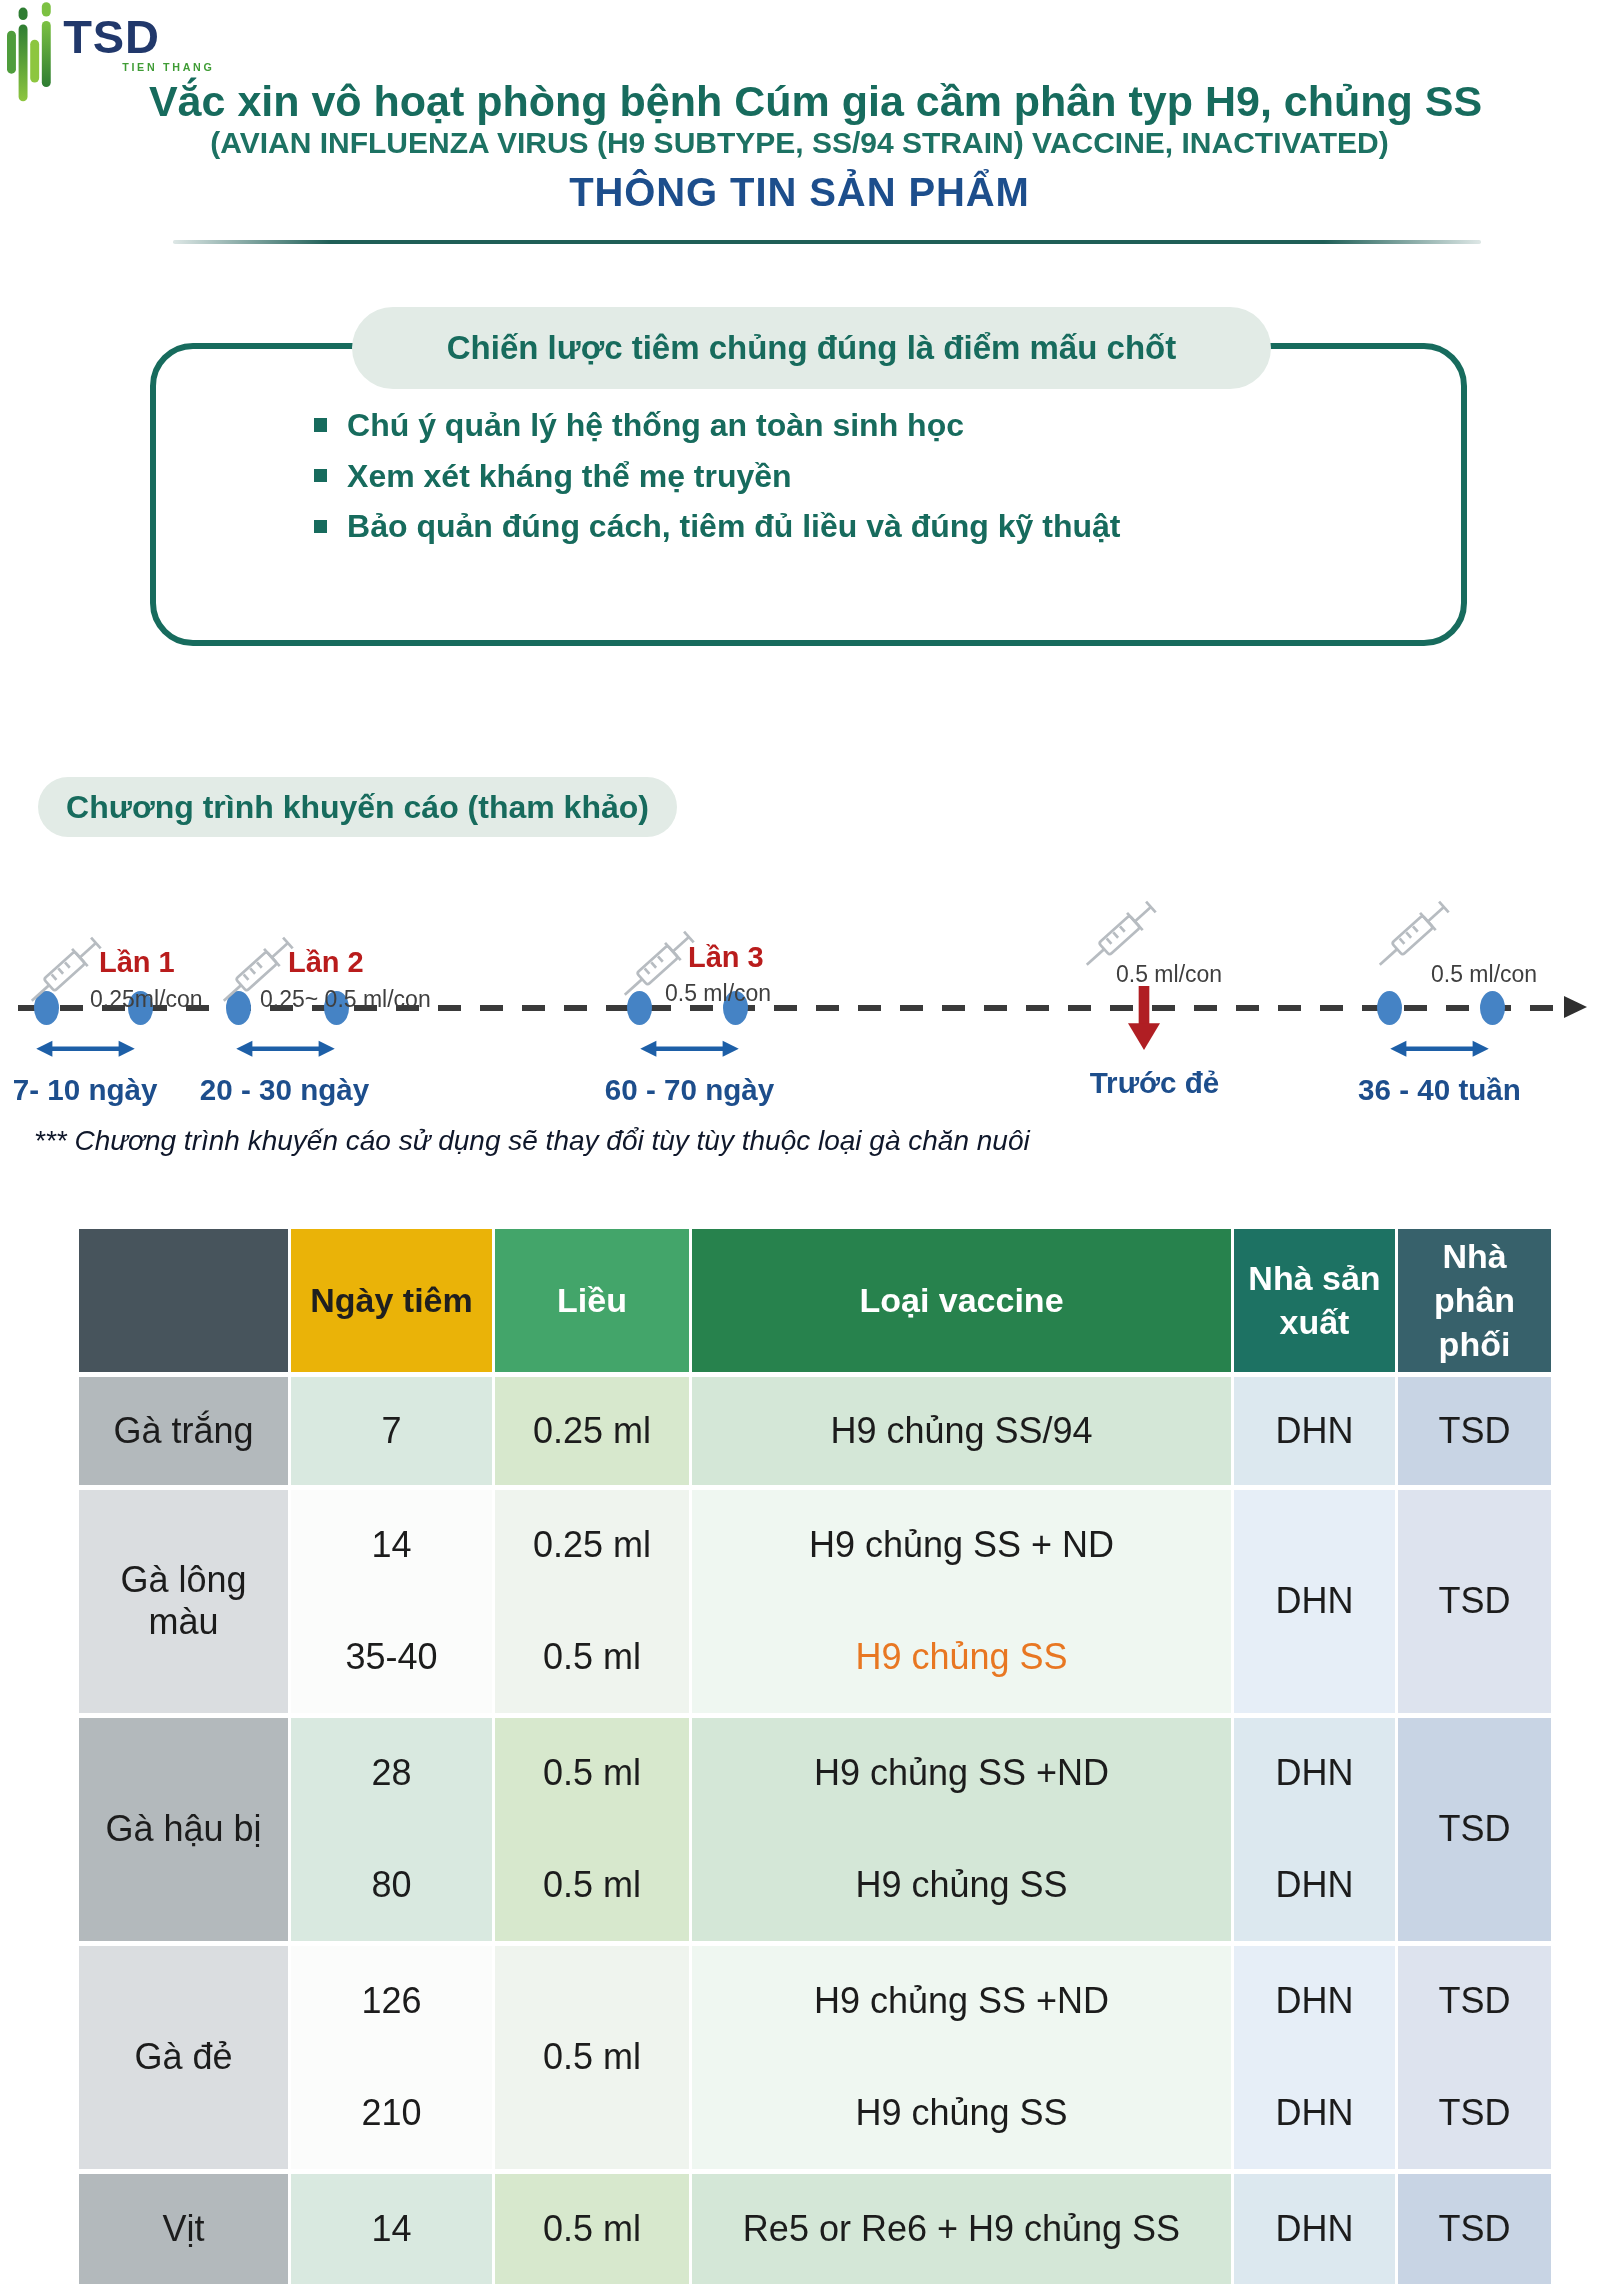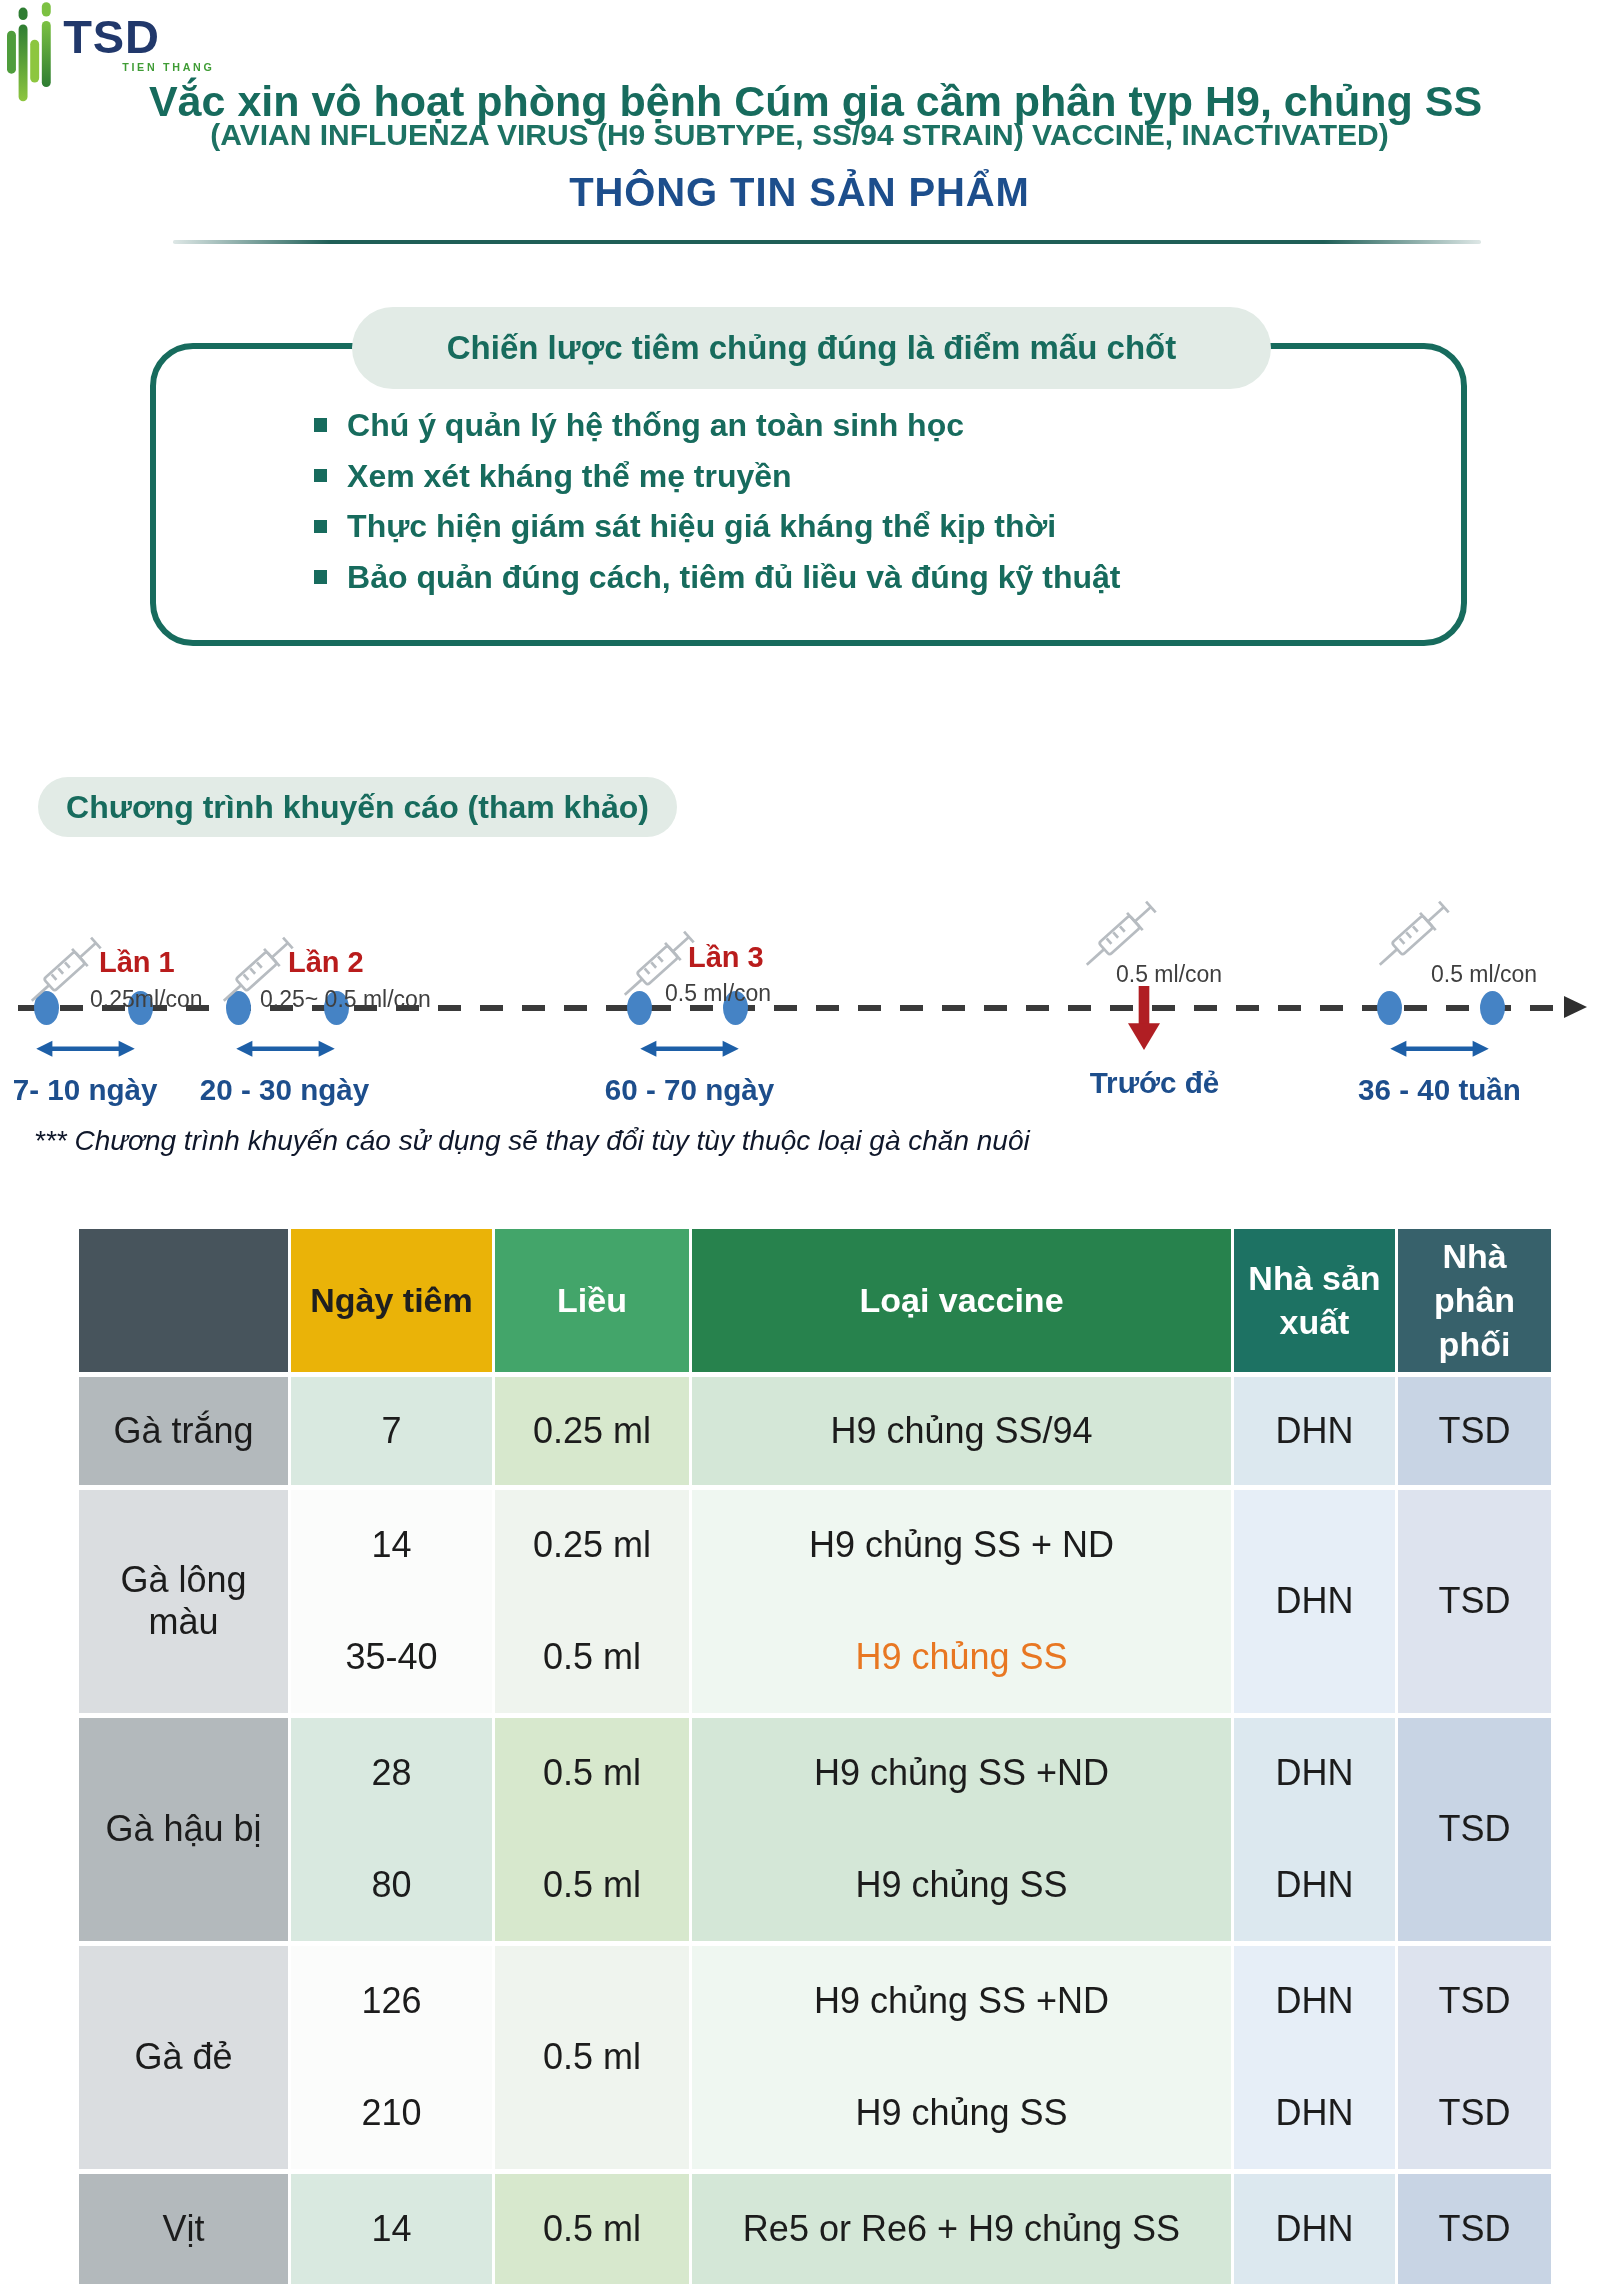--- a/index.html
+++ b/index.html
@@ -8,21 +8,21 @@
     font-family:"Liberation Sans",sans-serif;color:#1c1c1c;
   }
   
   .logo{position:absolute;left:7.2px;top:1.8px;width:215px;height:107px;}
   .logo-bars{position:absolute;left:0;top:0;}
   .logo-name{position:absolute;left:56px;top:7.2px;font-size:47px;font-weight:800;color:#21386b;letter-spacing:0.9px;}
   .logo-tagline{position:absolute;left:75px;top:59px;font-size:10.7px;font-weight:700;color:#3f9c35;letter-spacing:2.7px;margin-left:40px;}
   
   .title{position:absolute;left:0;top:61px;width:100%;text-align:center;margin:16px;
     font-size:43px;font-weight:800;color:#176b5d;}
-  .subtitle{position:absolute;left:0;top:118px;width:100%;text-align:center;
+  .subtitle{position:absolute;left:0;top:126px;width:100%;text-align:center;
     font-size:30px;font-weight:600;color:#1d7263;letter-spacing:0px;}
   .section-title{position:absolute;left:0;top:170px;width:100%;text-align:center;
     font-size:40px;font-weight:800;color:#1d4e8c;letter-spacing:0.9px;}
   .divider{position:absolute;left:173px;top:240px;width:1308px;height:3.6px;border-radius:1.8px;
     background:linear-gradient(90deg,rgba(31,95,87,0.15),#1f5f57 12%,#1f5f57 88%,rgba(31,95,87,0.15));}
   
   .strategy-box{position:absolute;left:150px;top:343px;width:1317px;height:303px;box-sizing:border-box;
     border:6.3px solid #176b5d;border-radius:43px;background:#ffffff;}
   .pill{background:#e2ebe6;border-radius:43px;display:flex;align-items:center;justify-content:center;
     color:#176b5d;font-weight:800;font-size:33px;}
@@ -118,24 +118,20 @@
     <li>
       <span class="bullet-square"></span>
       <span class="bullet-text">Chú ý quản lý hệ thống an toàn sinh học</span>
     </li>
     <li>
       <span class="bullet-square"></span>
       <span class="bullet-text">Xem xét kháng thể mẹ truyền</span>
     </li>
     <li>
       <span class="bullet-square"></span>
-      <span class="bullet-text">Thực hiện giám sát hiệu giá kháng thể kịp thời</span>
-    </li>
-    <li>
-      <span class="bullet-square"></span>
       <span class="bullet-text">Bảo quản đúng cách, tiêm đủ liều và đúng kỹ thuật</span>
     </li>
   </ul>
 </section>
 
 <div class="pill schedule-pill">Chương trình khuyến cáo (tham khảo)</div>
 
 <section class="timeline">
   <div class="dash-line"></div>
   <div class="line-arrowhead"></div>

